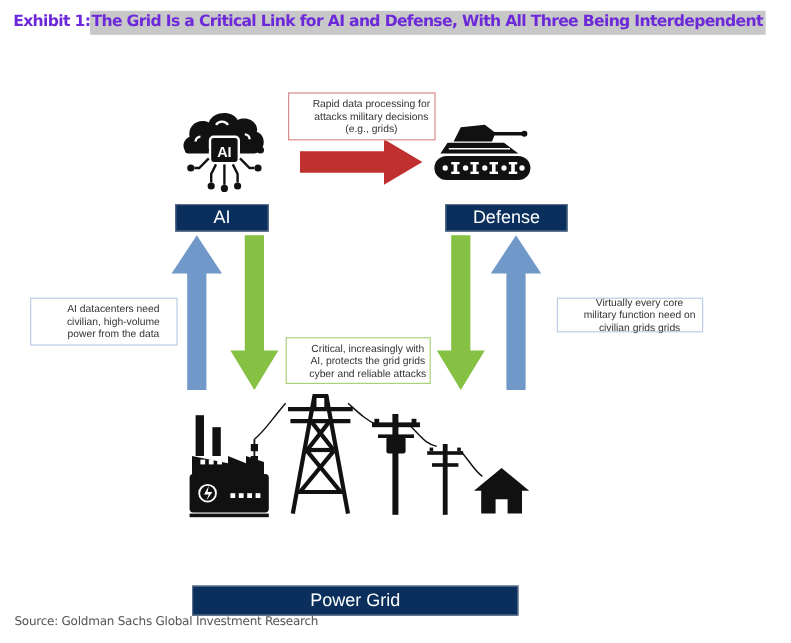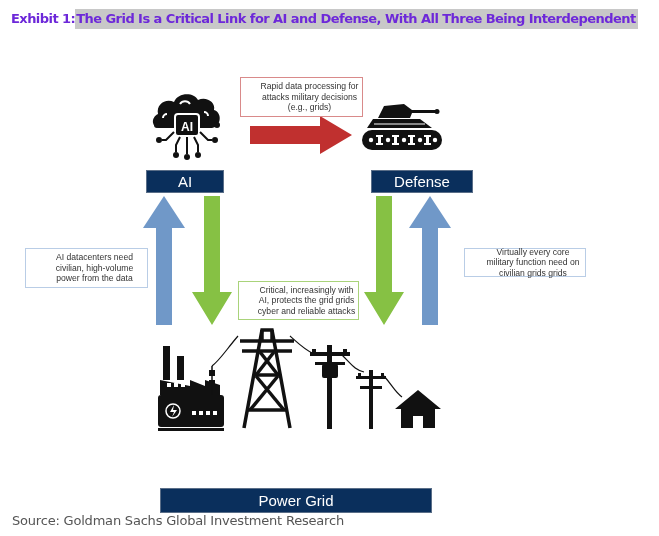--- a/index.html
+++ b/index.html
@@ -1,19 +1,19 @@
 <!DOCTYPE html>
 <html><head>
   <meta charset="utf-8">
   <style>
     html, body { margin:0; padding:0; background:#ffffff; }
     body { width:659px; height:536px; position:relative; overflow:hidden; font-family:"Liberation Sans", sans-serif; }
     .title { position:absolute; left:11px; top:11px; font-family:"DejaVu Sans", sans-serif; font-weight:bold; font-size:13px; color:#6d28d9; white-space:nowrap; letter-spacing:-0.55px; }
     .title .hl { background:#c8c8c8; padding:2px 2px 3px 1px; }
-    .source { position:absolute; left:12px; top:513px; font-family:"DejaVu Sans", sans-serif; font-size:13px; color:#555555; letter-spacing:-0.2px; }
+    .source { position:absolute; left:12px; top:513px; font-family:"DejaVu Sans", sans-serif; font-size:10px; color:#555555; letter-spacing:-0.2px; }
     .label-box { position:absolute; background:#0a2f5c; color:#ffffff; text-align:center; font-size:15px; border:1px solid #5a6e88; box-sizing:border-box; }
     .note { position:absolute; background:#ffffff; font-size:8.6px; color:#333; text-align:center; line-height:10.5px; box-sizing:border-box; display:flex; align-items:center; justify-content:center;padding-left:16px; }
     .note span { display:block; }
     .note.red { border:1px solid #d98a8a; }
     .note.blue { border:1px solid #b9cde6; }
     .note.green { border:1px solid #a9d37a; }
     svg.abs { position:absolute; left:0; top:0; }
   </style>
 </head>
 <body>

